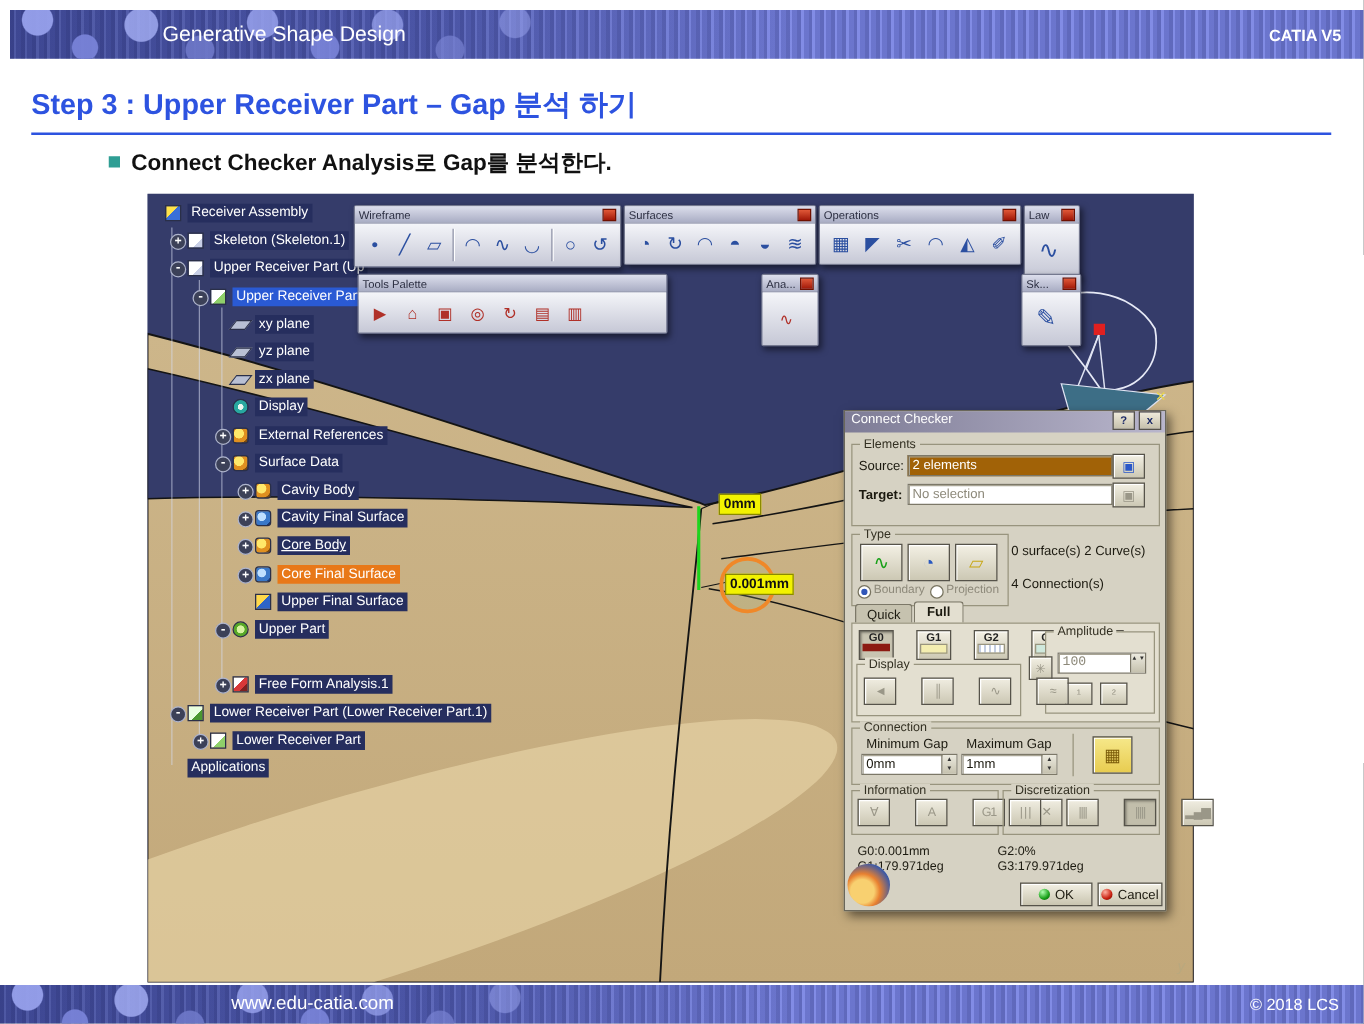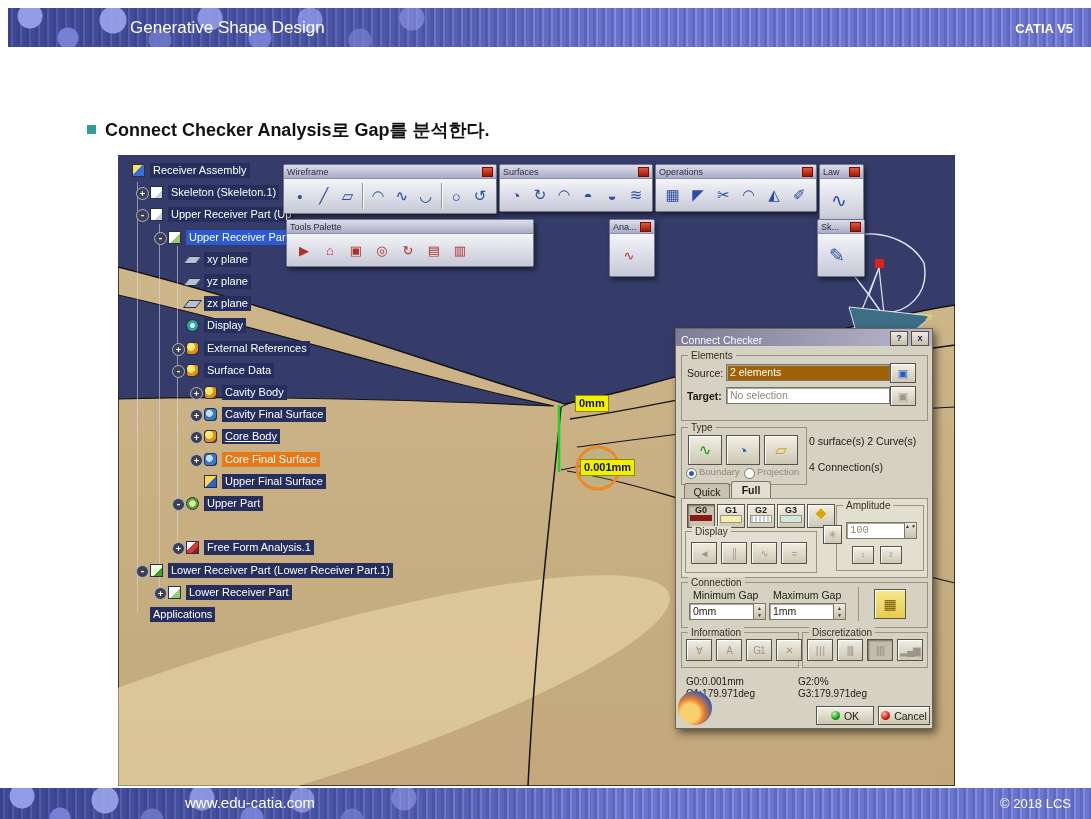--- a/index.html
+++ b/index.html
@@ -75,21 +75,21 @@
   .ticon{display:inline-flex;width:24px;height:24px;align-items:center;justify-content:center;
       font-size:15px;color:#2b4fa0;}
   .ticon.red{color:#b03028;font-size:13px;}
   .tsep{width:1px;height:26px;background:#8f93a8;margin:0 2px;box-shadow:1px 0 0 #fff;}
   .bigicon{width:28px;height:34px;font-size:19px;}
 
   
   #dialog{position:absolute;left:675px;top:328px;width:256px;height:399px;background:#d6d2c3;
       border:1px solid #6a675a;box-shadow:3px 4px 8px rgba(0,0,0,.55);font-size:11px;color:#1c1a10;}
   #dlg-titlebar{position:absolute;left:0;top:0;right:0;height:17px;
-      background:linear-gradient(90deg,#7e7c96,#b9b6cc);display:flex;align-items:flex-end;}
+      background:linear-gradient(90deg,#7e7c96,#b9b6cc);display:flex;align-items:flex-start;}
   #dlg-title{color:#fff;font-size:10.5px;padding-left:5px;flex:1;}
   .dlg-sysbtn{width:16px;height:13px;margin-right:3px;background:linear-gradient(180deg,#efeadb,#c5c0ab);
       border:1px solid #55524a;color:#1c2a66;font:bold 9px/12px "Liberation Sans",sans-serif;text-align:center;}
   .grp{position:absolute;border:1px solid #98947e;}
   .grp-legend{position:absolute;top:-6px;left:6px;background:#d6d2c3;padding:0 3px;font-size:10px;color:#333022;}
   .dlab{position:absolute;font-size:10.5px;}
   .dfield{position:absolute;border:1px solid #7c7868;background:#fff;font-size:10.5px;line-height:15px;padding:0 3px;
       box-shadow:inset 1px 1px 0 #a8a494;}
   .dfield.sel{background:#a16207;color:#fff;}
   .dfield.ghost{color:#8d897a;}
@@ -112,21 +112,21 @@
       box-shadow:inset 1px 1px 0 #fff;font:bold 9px "Liberation Sans",sans-serif;color:#222;
       display:inline-flex;flex-direction:column;align-items:stretch;text-align:center;margin-right:2px;}
   .gbtn::after{content:"";height:6px;margin:0 2px 2px;}
   .gbtn.g0{box-shadow:inset 1px 1px 2px rgba(0,0,0,.45);background:#c8c4b1;}
   .gbtn.g0::after{background:#8c1a12;}
   .gbtn.g1::after{background:#f4eeb0;border:1px solid #99957f;}
   .gbtn.g2::after{background:repeating-linear-gradient(90deg,#c3cde0 0 2px,#fff 2px 4px);border:1px solid #99957f;}
   .gbtn.g3::after{background:#cfe8dc;border:1px solid #99957f;}
   .gbtn.gd{font-size:13px;color:#d8a800;}
   .gbtn.gd::after{height:0;margin:0;}
-  .iconbtn-row{position:absolute;display:flex;}
+  .iconbtn-row{position:absolute;display:flex;gap:16px;}
   .mini{width:24px;height:20px;border:1px solid #56534a;background:linear-gradient(180deg,#f0ede1,#ccc8b4);
       box-shadow:inset 1px 1px 0 #fff;display:inline-flex;align-items:center;justify-content:center;
       font-size:10px;color:#9a9788;margin-right:4px;letter-spacing:-1px;}
   .mini.pressed{background:#c2beab;box-shadow:inset 1px 1px 2px rgba(0,0,0,.4);}
   #dlg-decor{position:absolute;left:2px;top:362px;width:34px;height:34px;border-radius:50%;
       background:radial-gradient(circle at 35% 65%,#f8d070 0 30%,#e88030 45%,#3858a8 75%,#d6d2c3 78%);}
   .okbtn{position:absolute;height:17px;background:linear-gradient(180deg,#f3f0e4,#c9c5b0);
       border:1px solid #56534a;box-shadow:inset 1px 1px 0 #fff;display:flex;align-items:center;
       justify-content:center;font-size:10.5px;gap:4px;}
   .orb{width:9px;height:9px;border-radius:50%;display:inline-block;}
@@ -136,20 +136,21 @@
 </head>
 <body>
 
 <div id="page">
 
   <div id="header-band" class="band">
     <span class="band-text" style="left:122px;top:10px;font-size:17px;">Generative Shape Design</span>
     <span class="band-text" style="right:18px;top:13px;font-size:13px;font-weight:bold;">CATIA V5</span>
   </div>
 
+  <div id="slide-title">Step 3 : Upper Receiver Part – Gap 분석 하기</div>
   <div id="bullet-row">
     <span id="bullet-square"></span><span>Connect Checker Analysis로 Gap를 분석한다.</span>
   </div>
 
   <div id="viewport">
     <svg id="scene" width="837" height="631">
       <defs>
         <linearGradient id="tan" x1="0" y1="0" x2="0" y2="1">
           <stop offset="0" stop-color="#cdb68a"></stop>
             <stop offset="1" stop-color="#c2a87a"></stop>

